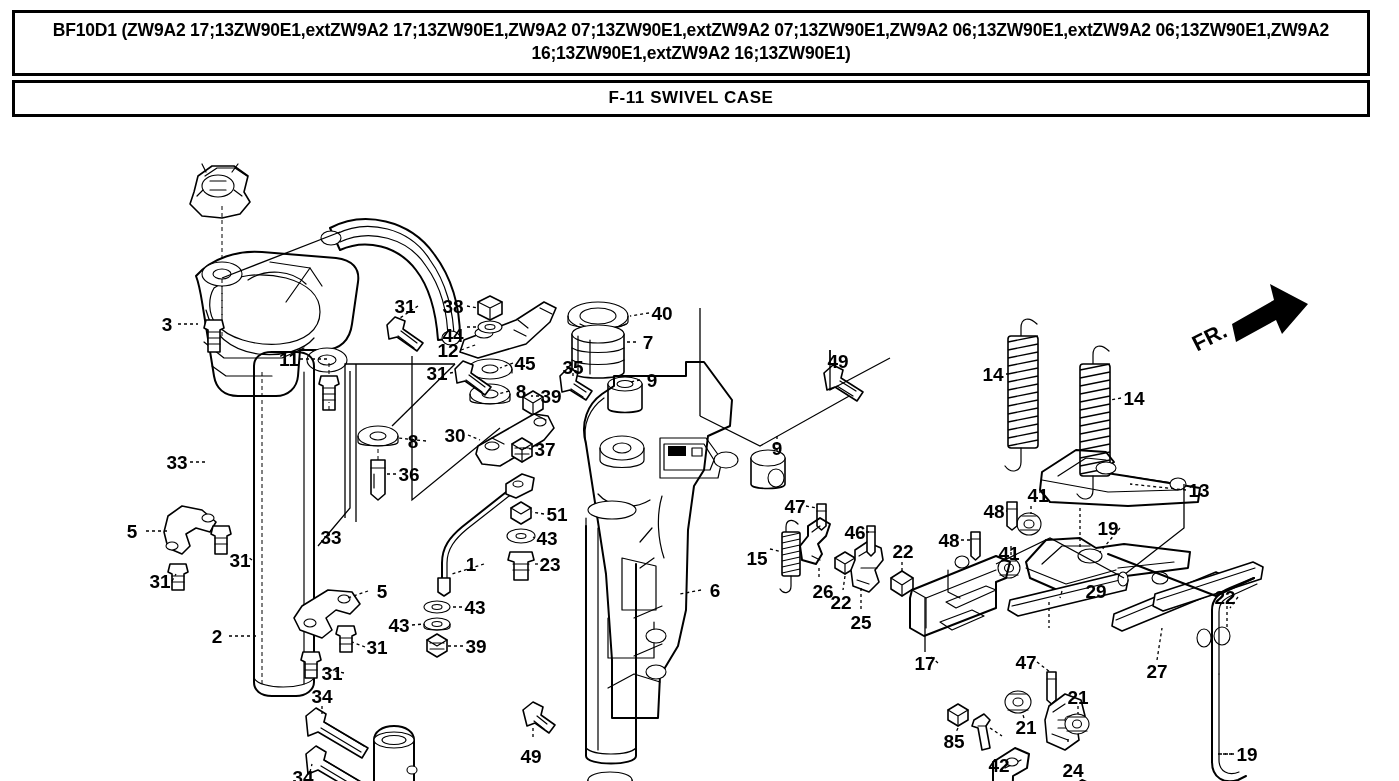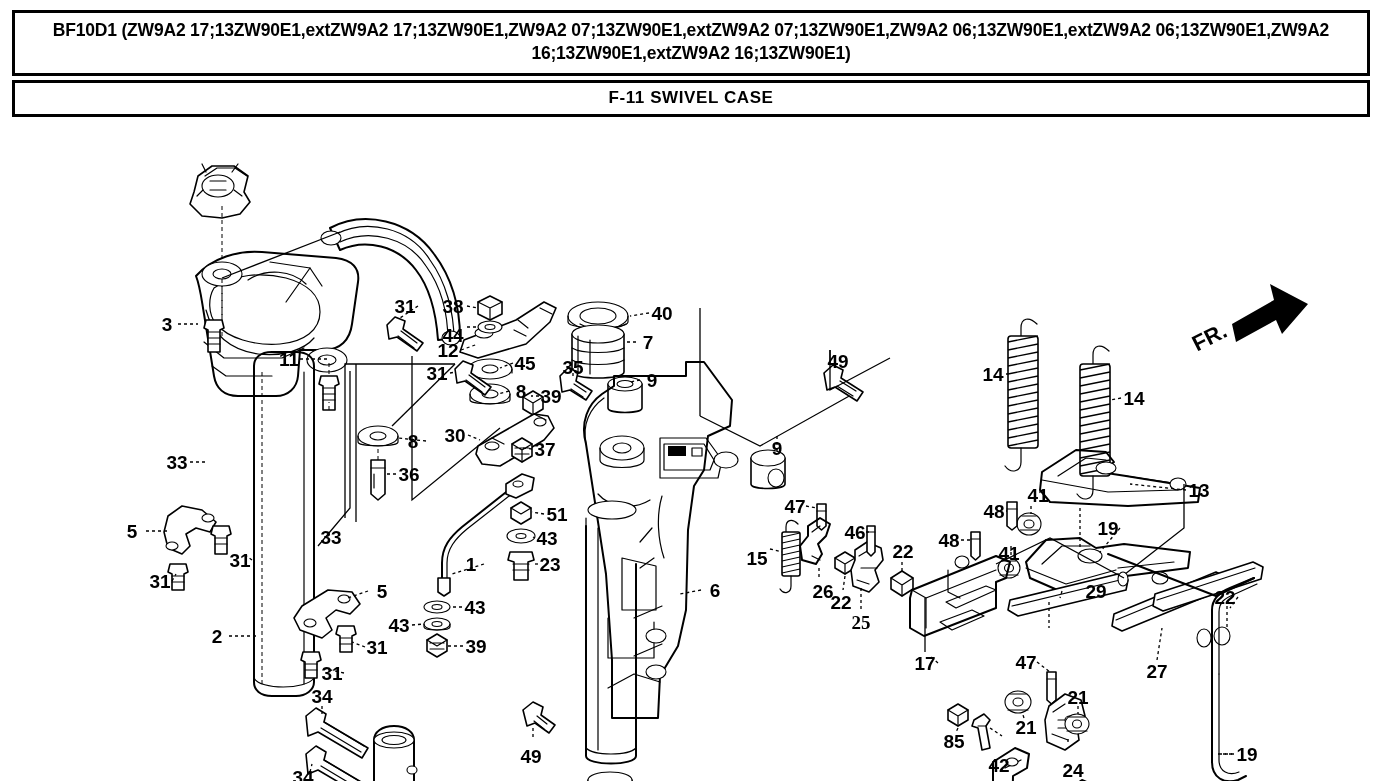--- a/index.html
+++ b/index.html
@@ -696,21 +696,21 @@
       <div class="lab" style="left: 855px; top: 404px;">46</div>
       <div class="lab" style="left: 1009px; top: 425px;">41</div>
       <div class="lab" style="left: 471px; top: 436px;">1</div>
       <div class="lab" style="left: 550px; top: 436px;">23</div>
       <div class="lab" style="left: 240px; top: 432px;">31</div>
       <div class="lab" style="left: 757px; top: 430px;">15</div>
       <div class="lab" style="left: 903px; top: 423px;">22</div>
       <div class="lab" style="left: 160px; top: 453px;">31</div>
       <div class="lab" style="left: 823px; top: 463px;">26</div>
       <div class="lab" style="left: 841px; top: 474px;">22</div>
-      <div class="lab" style="left: 861px; top: 494px; font-family: Liberation Serif, serif;">25</div>
+      <div class="lab" style="left: 861px; top: 494px;">25</div>
       <div class="lab" style="left: 382px; top: 463px;">5</div>
       <div class="lab" style="left: 715px; top: 462px;">6</div>
       <div class="lab" style="left: 1096px; top: 463px;">29</div>
       <div class="lab" style="left: 1225px; top: 469px;">22</div>
       <div class="lab" style="left: 475px; top: 479px;">43</div>
       <div class="lab" style="left: 399px; top: 497px;">43</div>
       <div class="lab" style="left: 217px; top: 508px;">2</div>
       <div class="lab" style="left: 377px; top: 519px;">31</div>
       <div class="lab" style="left: 476px; top: 518px;">39</div>
       <div class="lab" style="left: 925px; top: 535px;">17</div>

